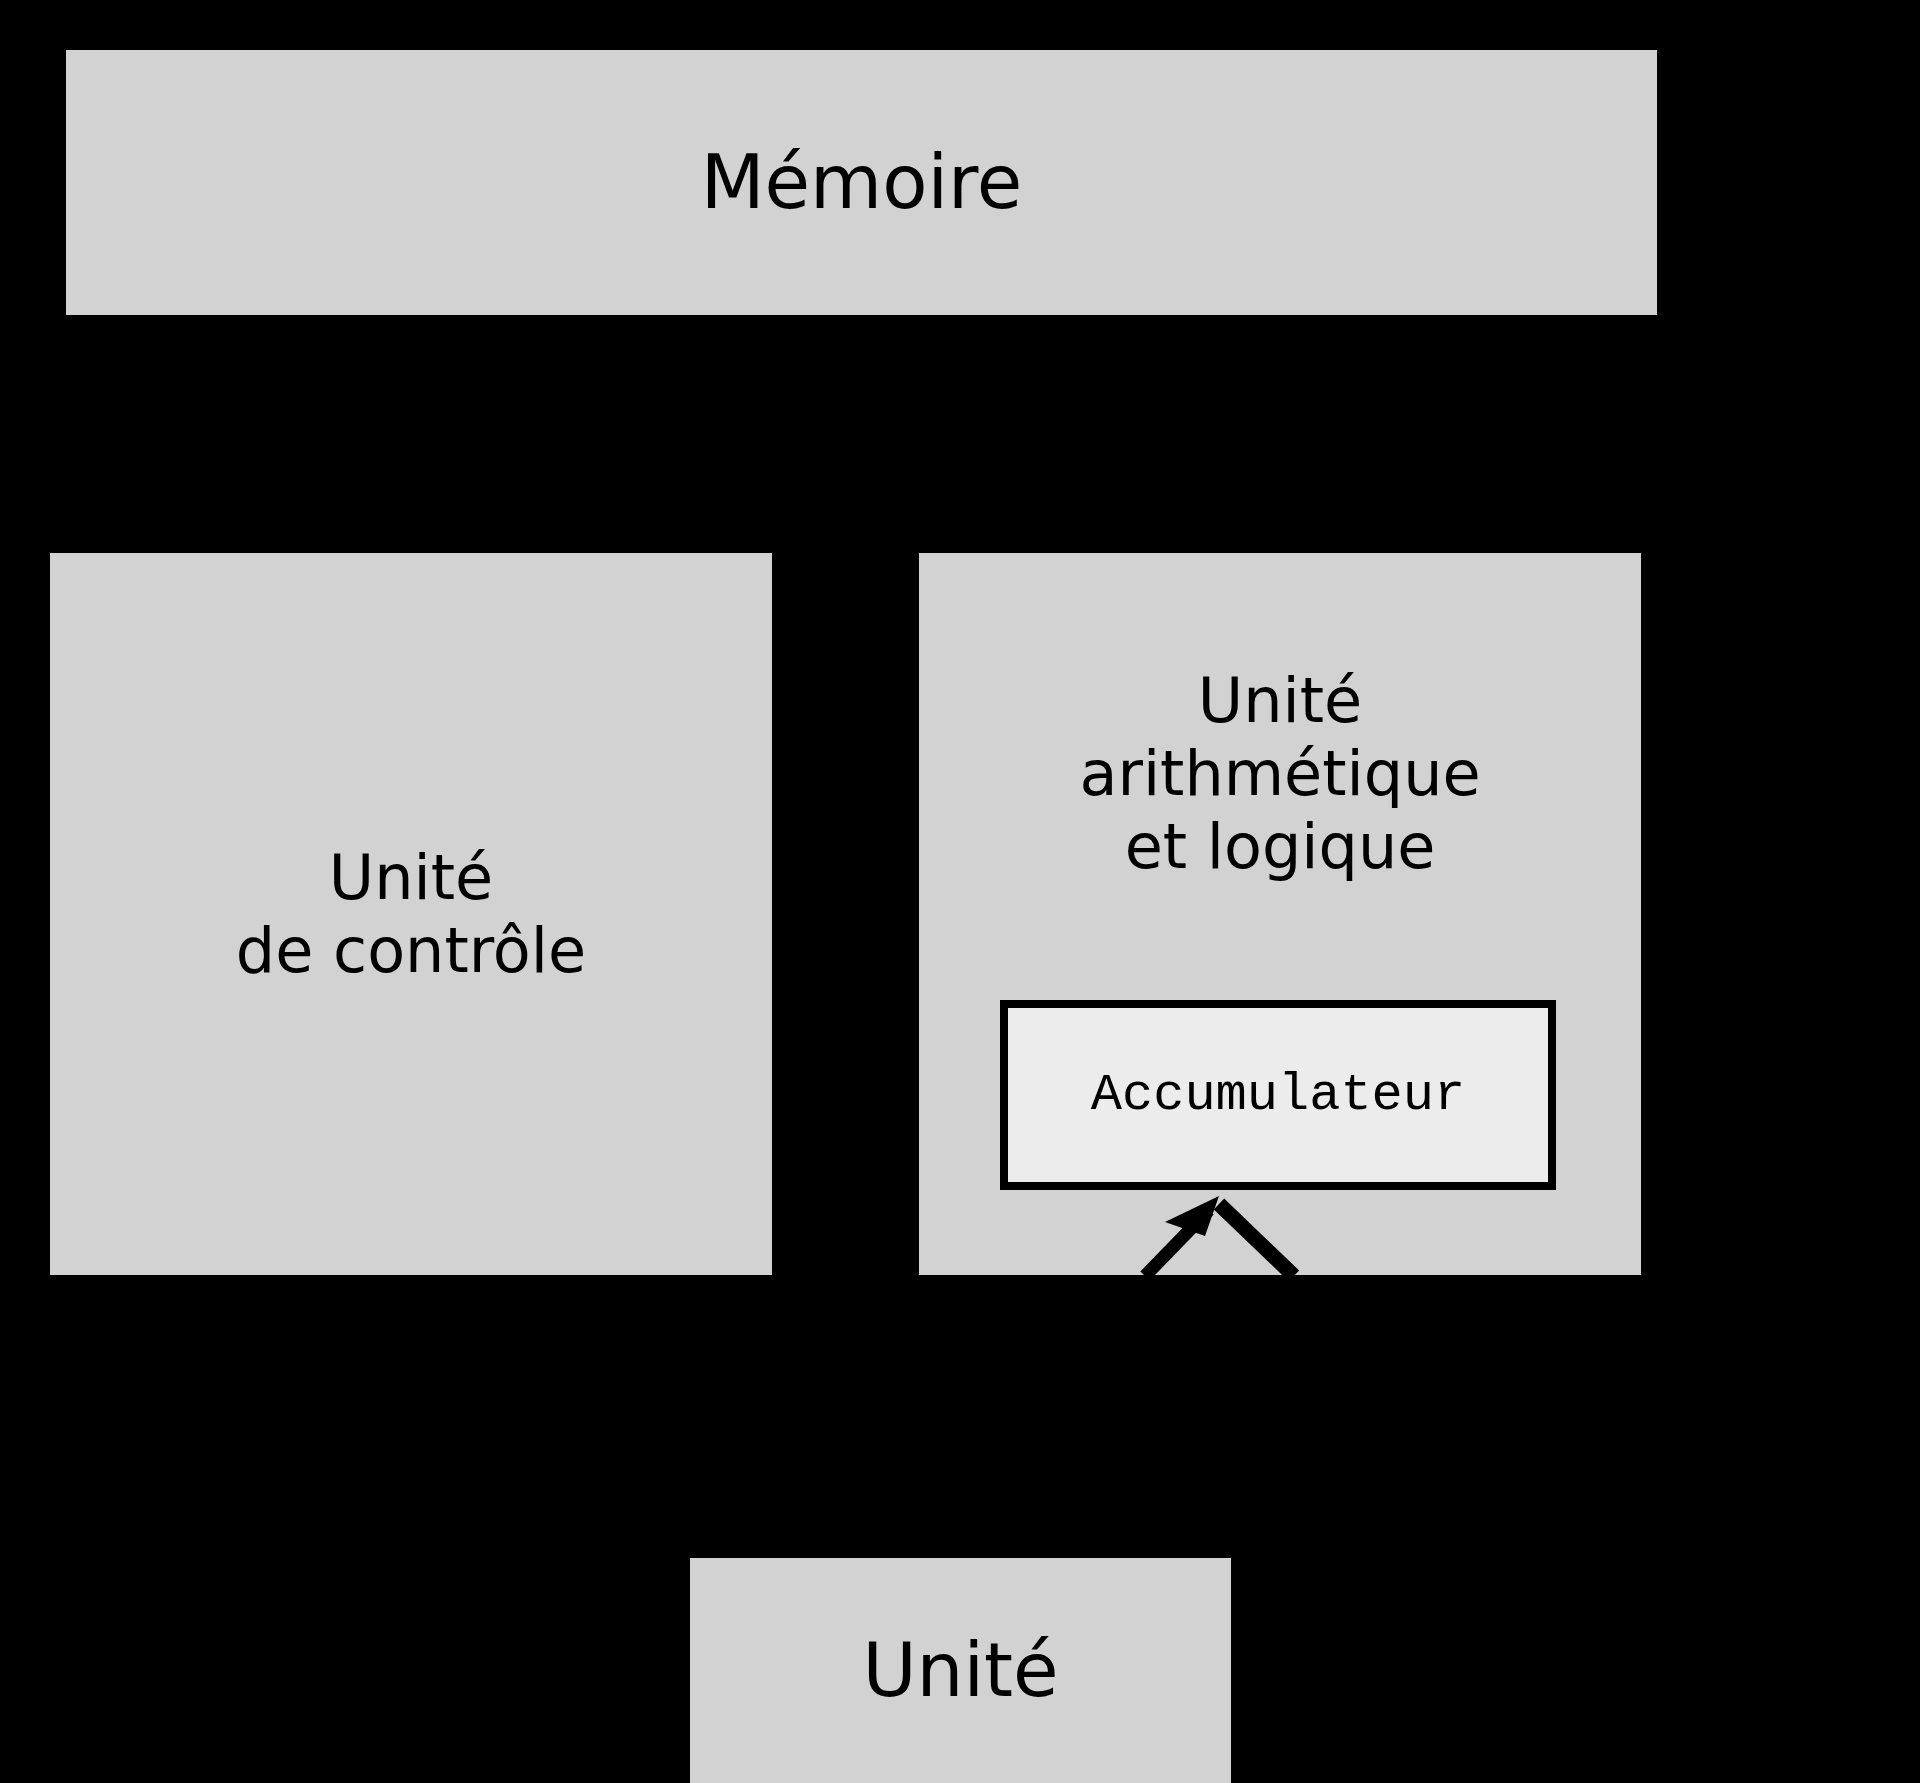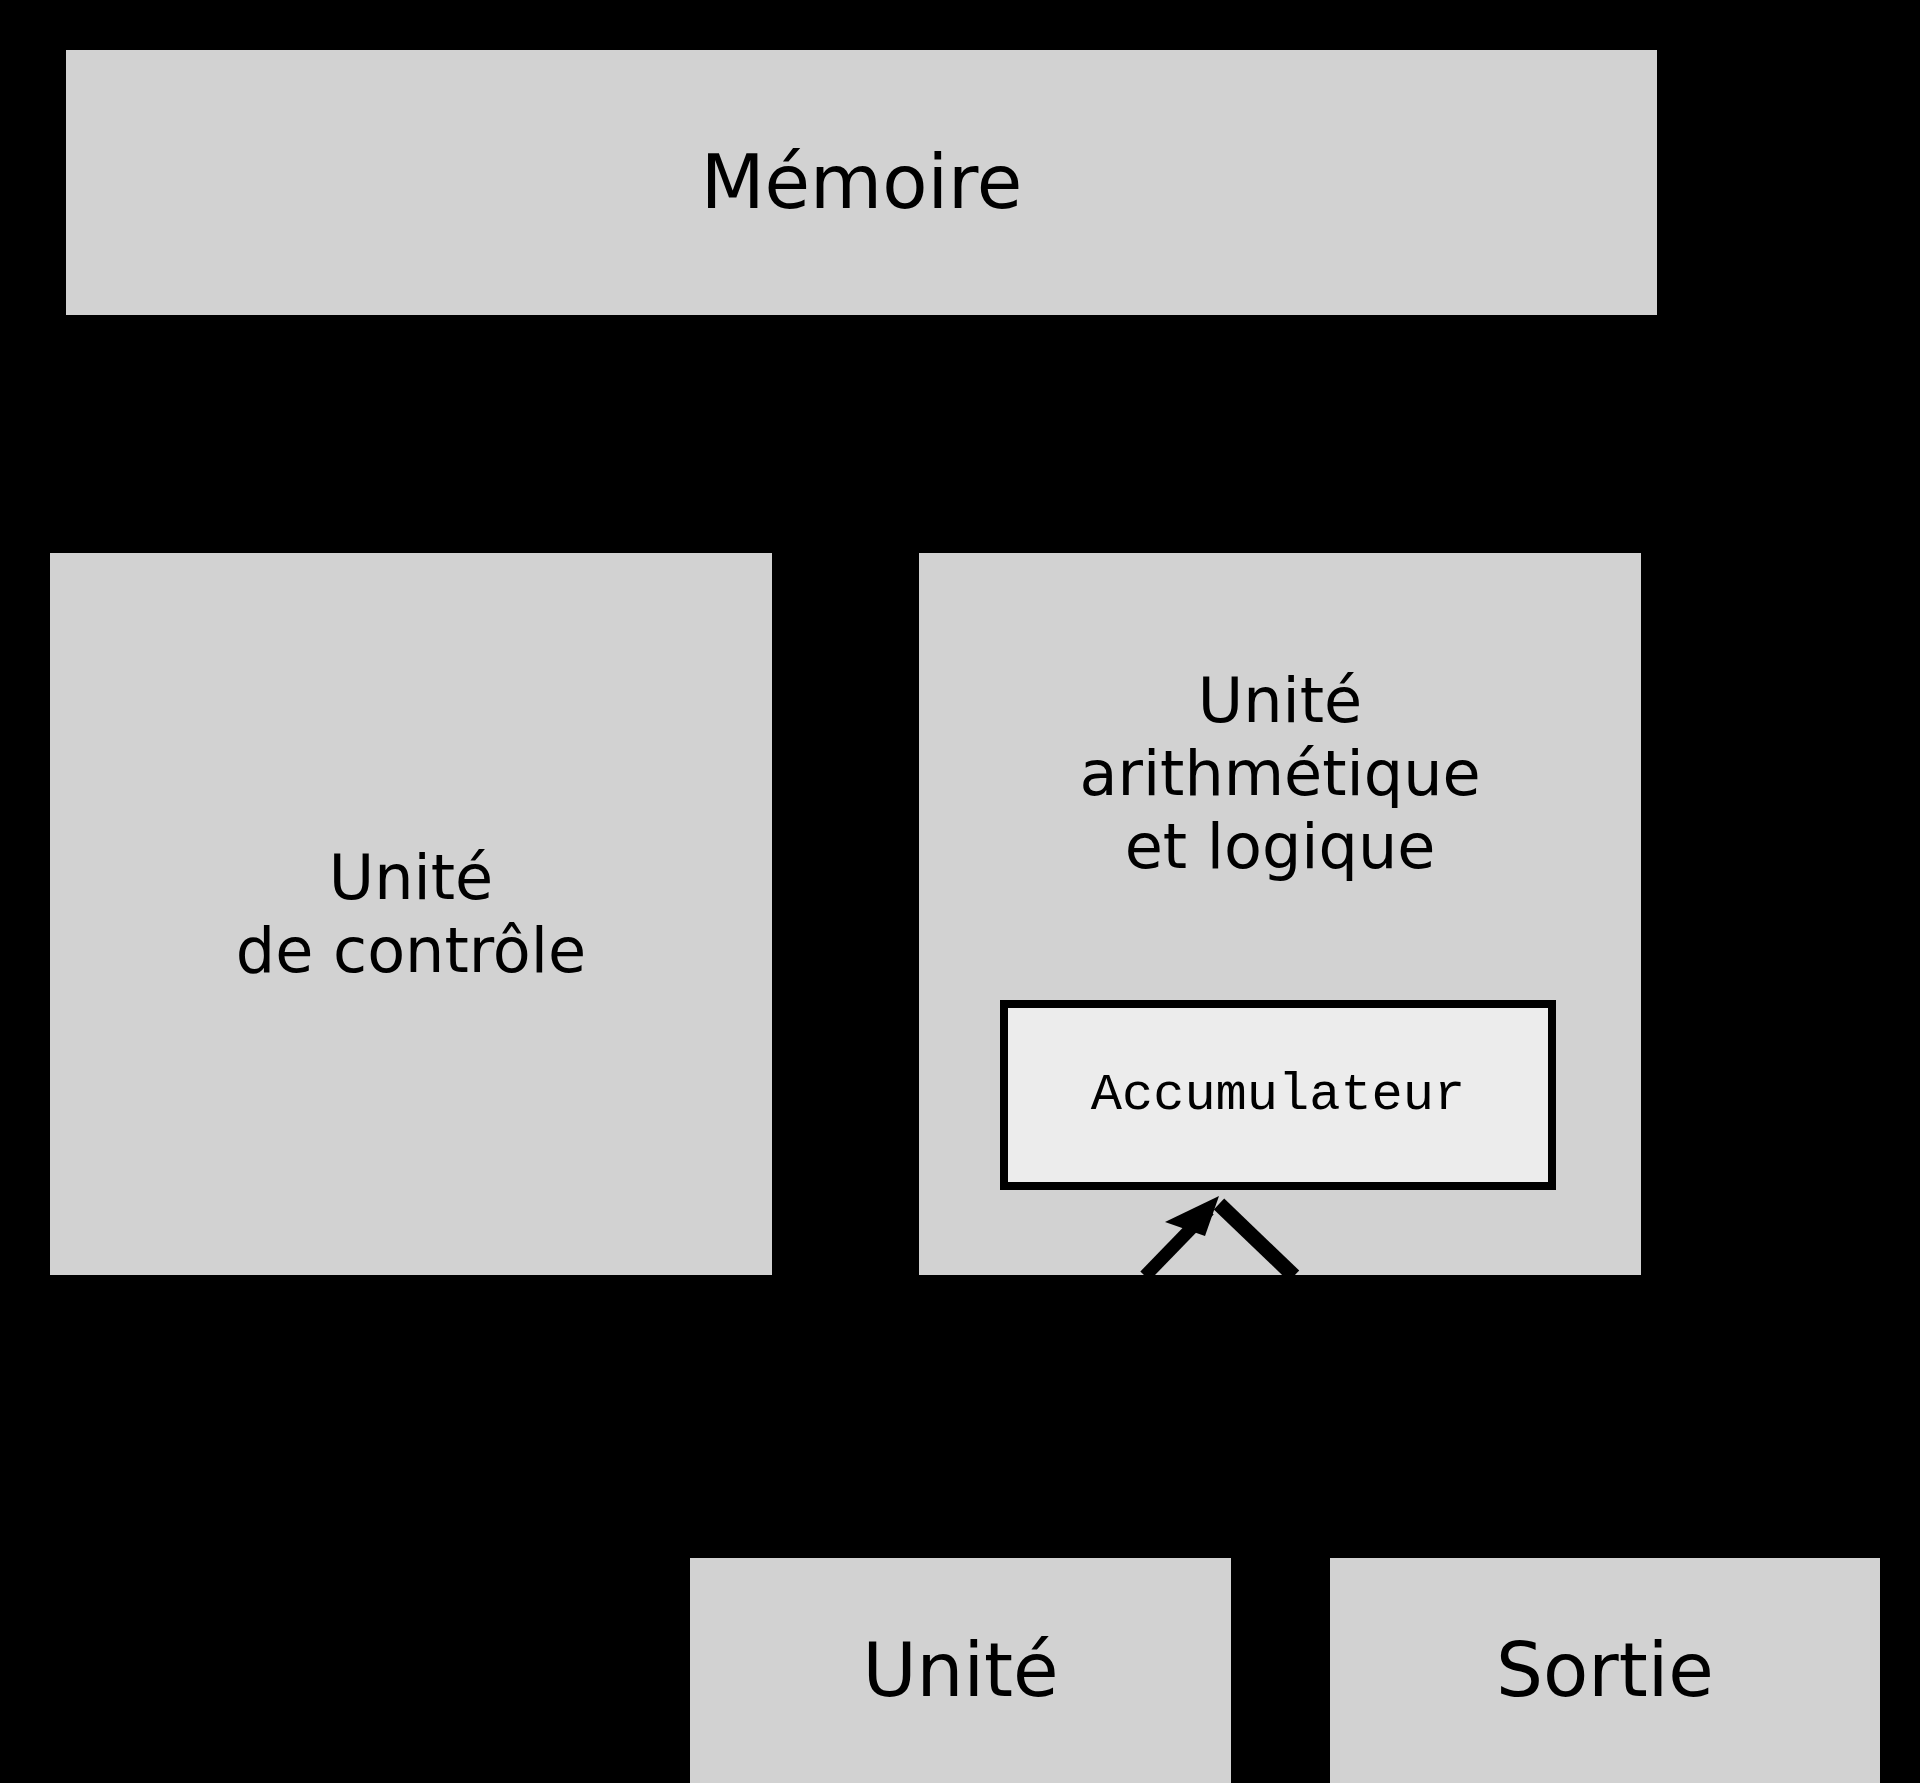--- a/index.html
+++ b/index.html
@@ -140,15 +140,14 @@
       </g>
 
       <g>
         <line x1="300" y1="14" x2="375" y2="86" stroke="#000000" stroke-width="15"></line>
       </g>
     </svg>
   </div>
 
   <div class="block" id="input-block">Unité</div>
 
-  <div class="block" id="output-block">Sortie</div>
 
 </div>
 
 </body></html>

